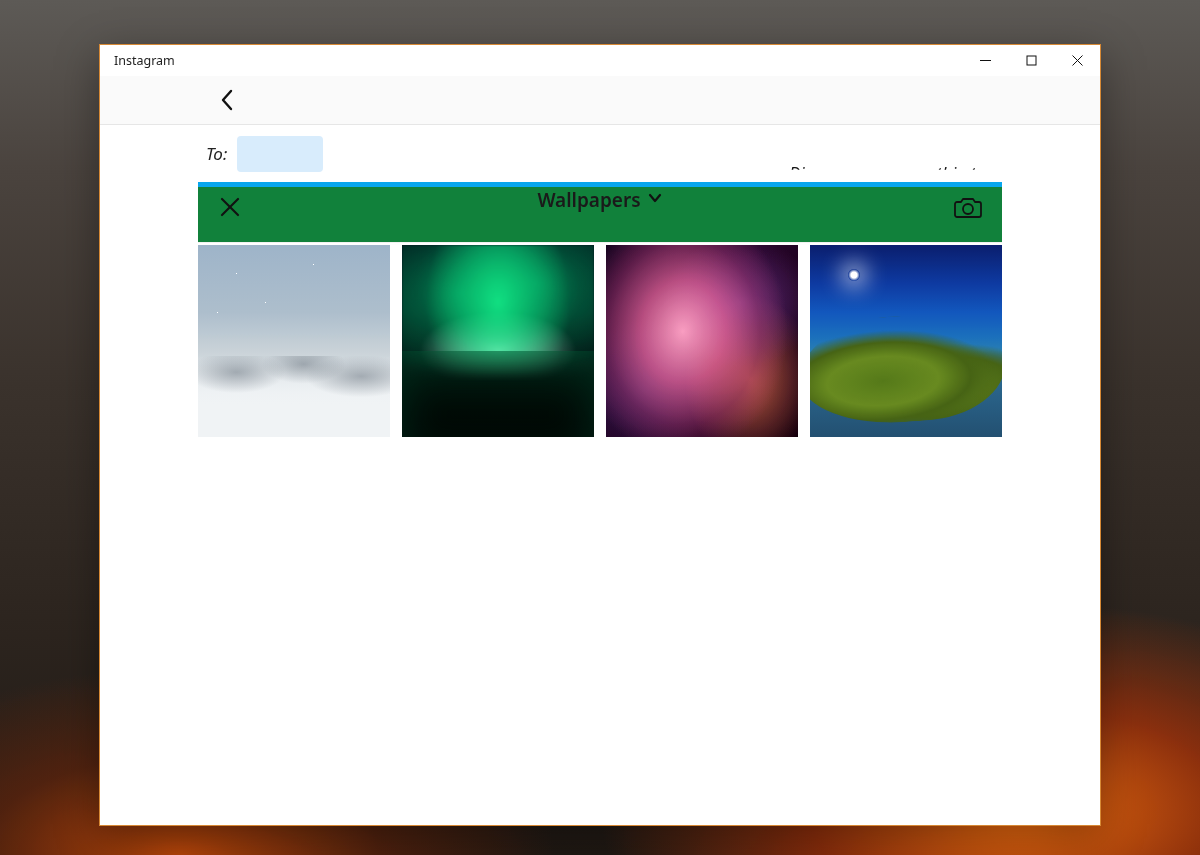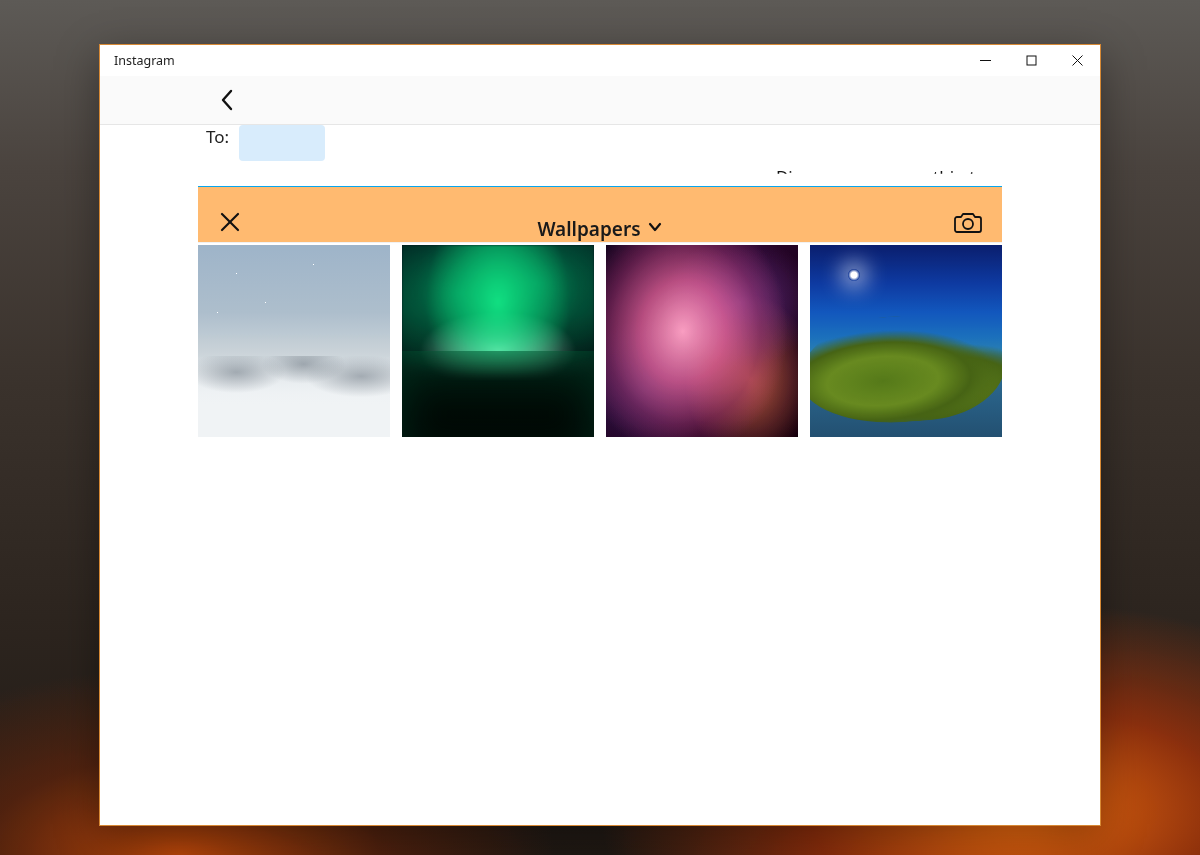--- a/index.html
+++ b/index.html
@@ -84,25 +84,26 @@
     width: 804px;
     display: flex;
     flex-direction: column;
     flex: 1;
   }
 
   
   .to-row {
     height: 62px;
     display: flex;
-    align-items: flex-start;
+    align-items: center;
     gap: 10px;
     padding: 0 8px;
-    border-bottom: 1px solid #0ea5e9;
-    position: relative;
+    border-bottom: 5px solid #0ea5e9;
+    position: relative;
+    font-style: italic;
   }
   .to-label {
     font-size: 17px;
     color: #222;
   }
   .to-chip {
     width: 86px; height: 36px;
     background: #d9ecfb;
     border-radius: 4px;
   }
@@ -114,23 +115,23 @@
     color: #111;
     font-weight: 400;
     white-space: nowrap;
     clip-path: inset(0 0 62% 0); 
   }
 
   
   .picker-bar {
     height: 56px;
     display: flex;
-    align-items: flex-end;
-    position: relative;
-    background: #fdba74;
+    align-items: flex-start;
+    position: relative;
+    background: #15803d;
     border-bottom: 1px solid #f1f1f1;
   }
   .picker-close {
     width: 40px; height: 40px;
     display: flex; align-items: center; justify-content: center;
     margin-left: 12px;
     cursor: pointer;
   }
   .picker-close svg { width: 22px; height: 22px; }
   .album-select {

